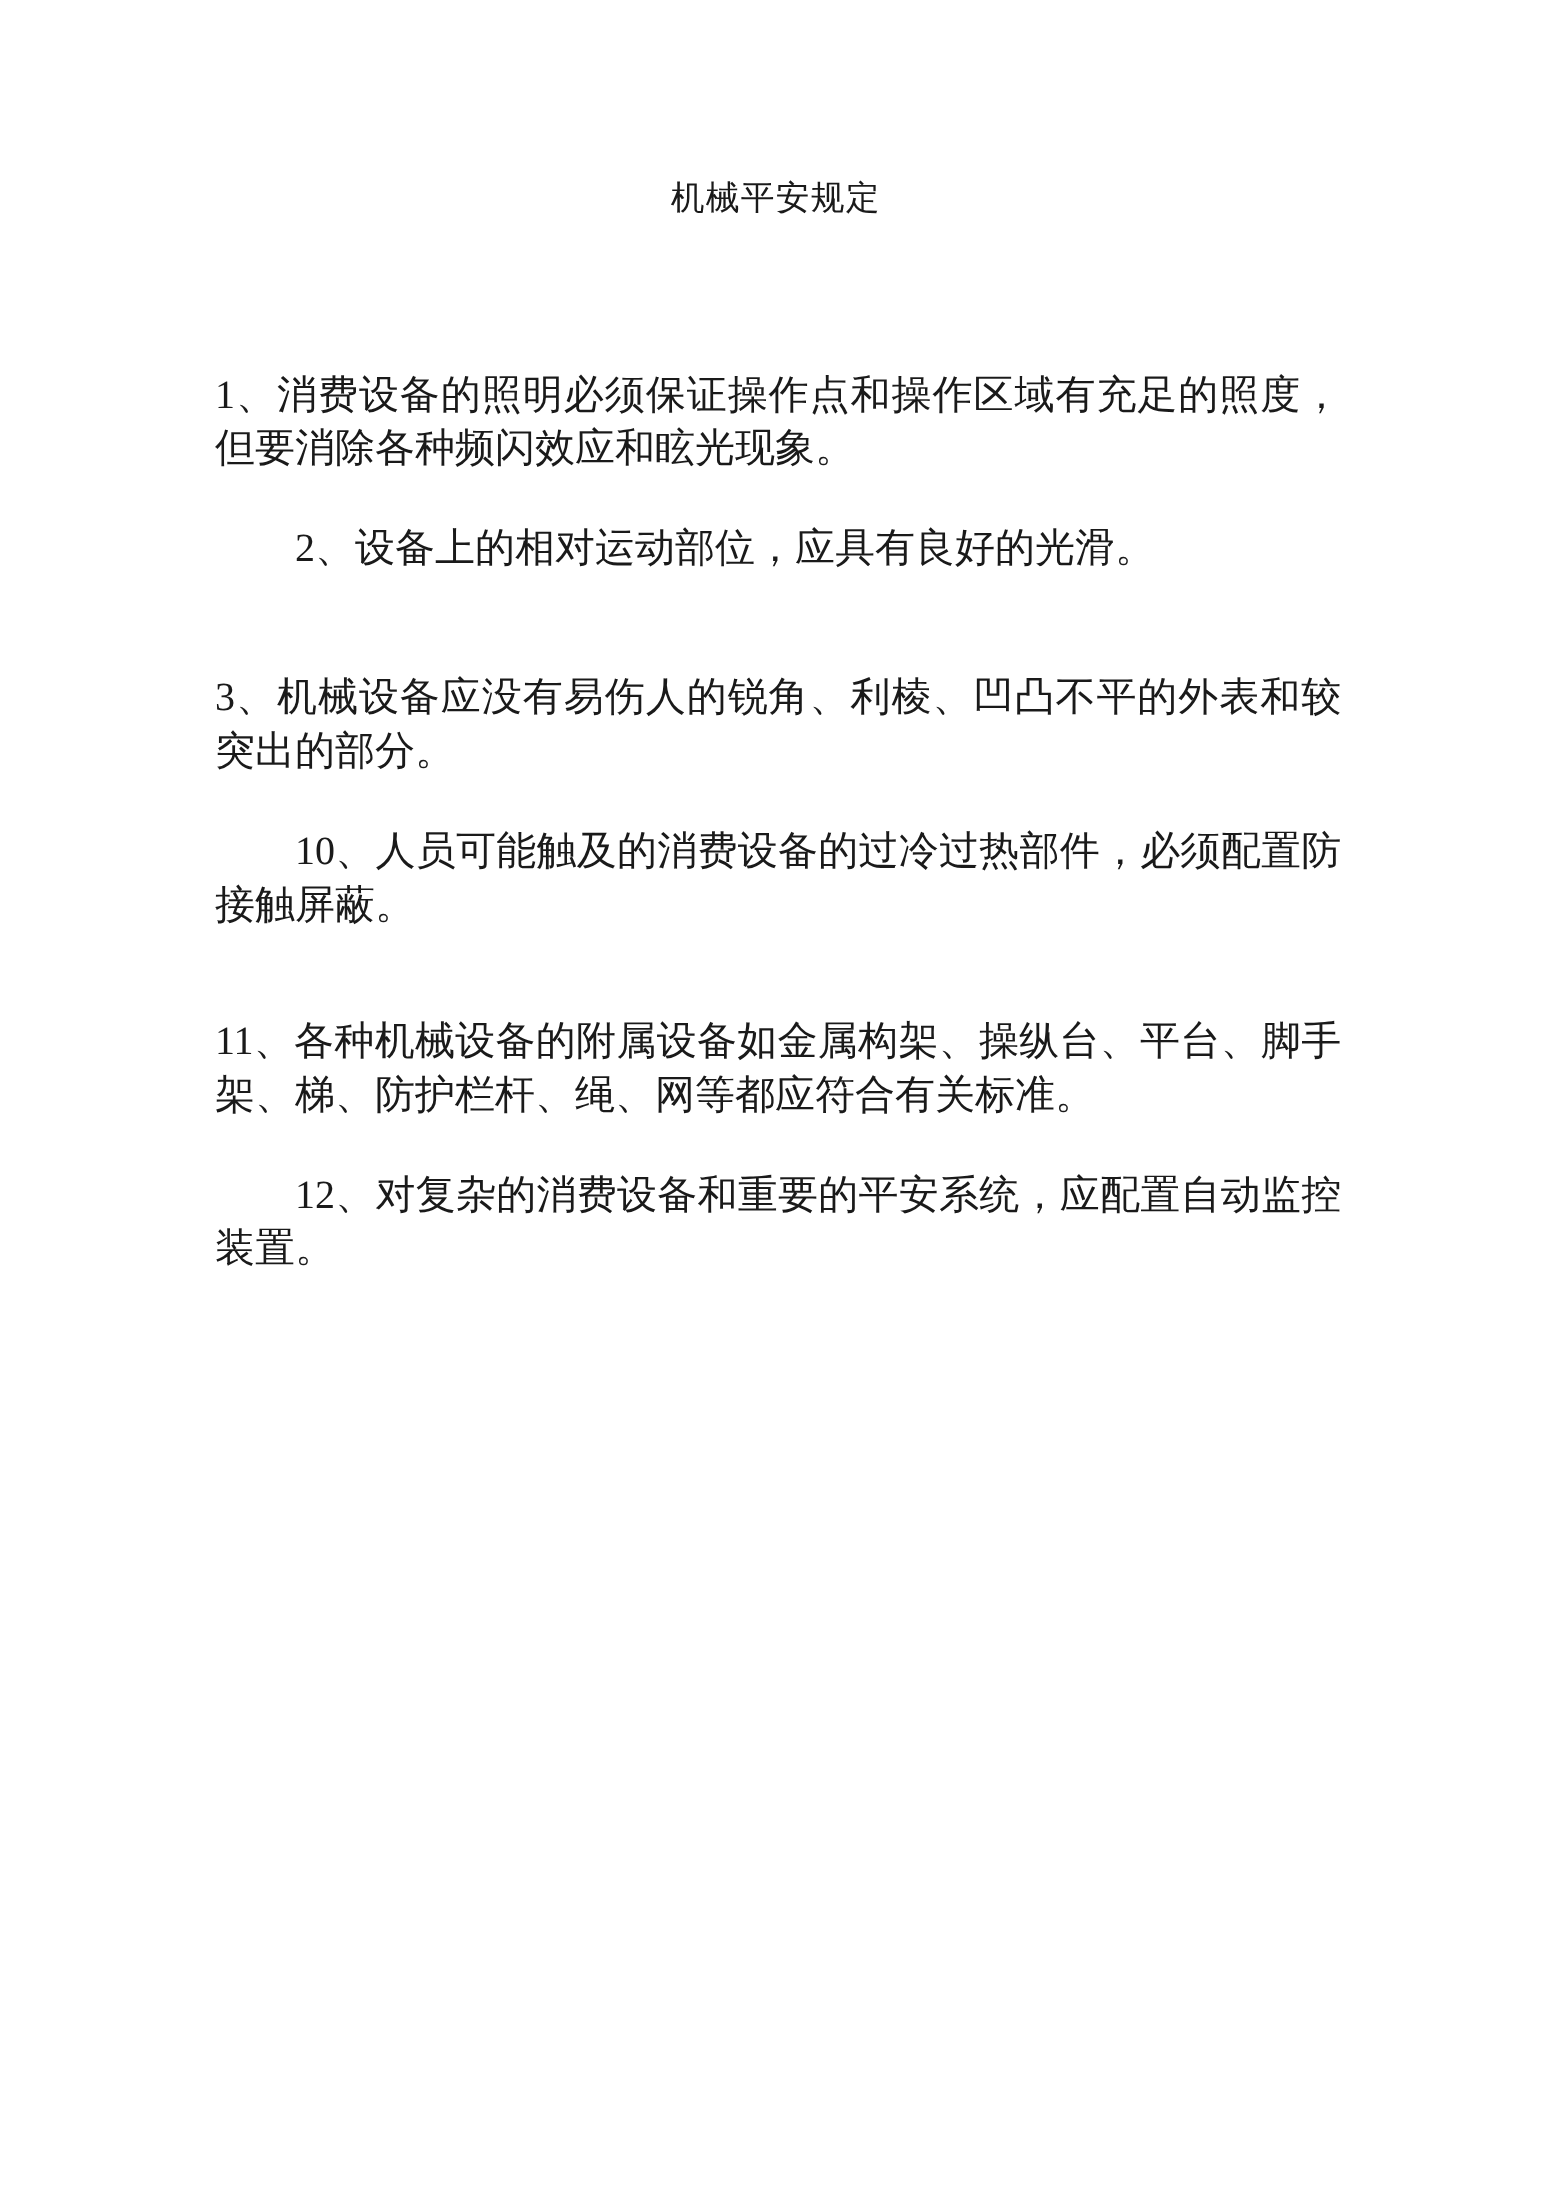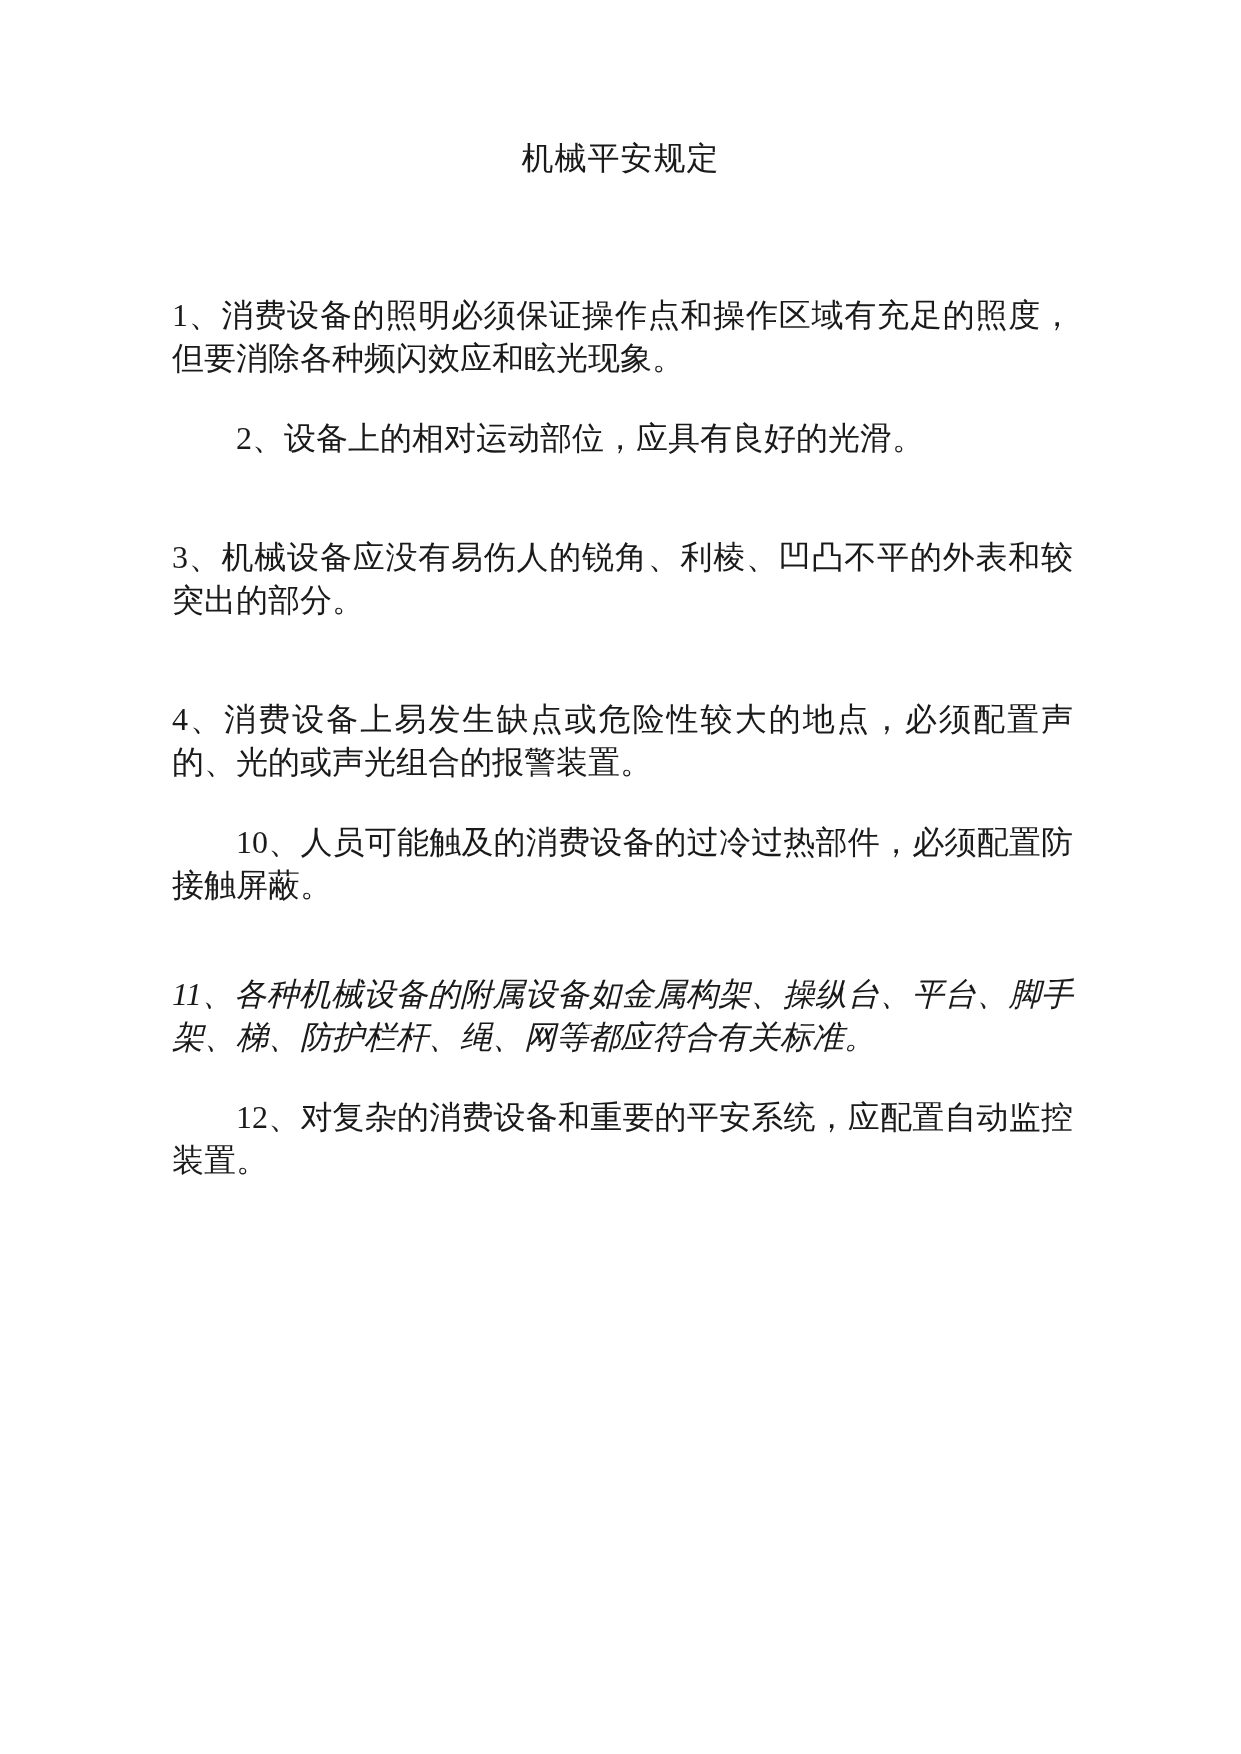--- a/index.html
+++ b/index.html
@@ -16,52 +16,51 @@
     background: #ffffff;
     font-family: "Liberation Serif", "DejaVu Serif", serif;
     color: #1a1a1a;
     overflow: hidden;
     box-sizing: border-box;
   }
   .doc-title {
     margin: 0;
     padding-top: 140px;
     text-align: center;
-    font-size: 32px;
+    font-size: 27px;
     font-weight: normal;
     line-height: 36px;
     letter-spacing: 1px;
   }
   .content {
     box-sizing: border-box;
     padding: 0 168px 0 172px;
     font-size: 32px;
     line-height: 43px;
     text-align: justify;
     text-justify: inter-ideograph;
   }
   .content p {
     margin: 0;
   }
   .indent {
     text-indent: 2em;
   }
   .after-title { margin-top: 118px !important; }
   .gap-lg { margin-top: 76px !important; }
-  .gap-md { margin-top: 66px !important; font-style: italic; }
+  .gap-md { margin-top: 66px !important; }
   .gap-sm { margin-top: 37px !important; }
 </style>
 </head>
 <body>
 
 <div class="page" style="background: rgb(255, 255, 255); color: rgb(26, 26, 26);">
   <h1 class="doc-title">机械平安规定</h1>
 
   <div class="content">
     <p class="after-title">1、消费设备的照明必须保证操作点和操作区域有充足的照度，但要消除各种频闪效应和眩光现象。</p>
     <p class="gap-sm indent">2、设备上的相对运动部位，应具有良好的光滑。</p>
     <p class="gap-lg">3、机械设备应没有易伤人的锐角、利棱、凹凸不平的外表和较突出的部分。</p>
-    <p class="gap-lg">4、消费设备上易发生缺点或危险性较大的地点，必须配置声的、光的或声光组合的报警装置。</p>
     <p class="gap-sm indent">10、人员可能触及的消费设备的过冷过热部件，必须配置防接触屏蔽。</p>
     <p class="gap-md">11、各种机械设备的附属设备如金属构架、操纵台、平台、脚手架、梯、防护栏杆、绳、网等都应符合有关标准。</p>
     <p class="gap-sm indent">12、对复杂的消费设备和重要的平安系统，应配置自动监控装置。</p>
   </div>
 </div>
 
 </body></html>

